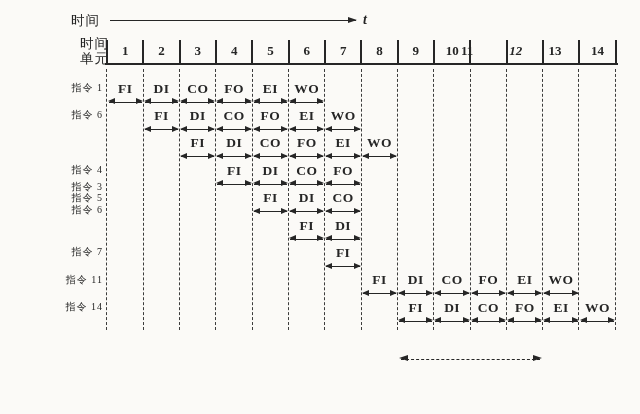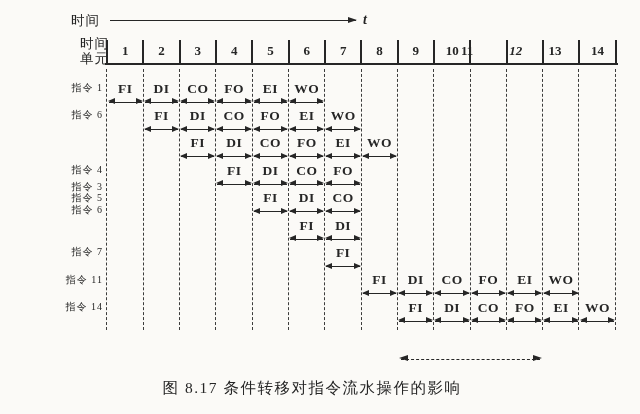--- a/index.html
+++ b/index.html
@@ -218,14 +218,13 @@
         <div class="harrow" style="position: absolute; left: 508.13px; top: 320.7px; width: 33.33px;"></div>
         <div class="stage-label" style="position: absolute; left: 542.96px; top: 299.7px; width: 36.33px;">EI</div>
         <div class="harrow" style="position: absolute; left: 544.46px; top: 320.7px; width: 33.33px;"></div>
         <div class="stage-label" style="position: absolute; left: 579.29px; top: 299.7px; width: 36.33px;">WO</div>
         <div class="harrow" style="position: absolute; left: 580.79px; top: 320.7px; width: 33.33px;"></div>
       </div>
     </div>
 
   <div class="abs dasharrow" id="loss-arrow" style="top: 359px; left: 400.64px; width: 139.32px;"></div>
 
-  <div class="abs caption" style="left:0;top:378px;width:624px;">图 8.17  条件转移对指令流水操作的影响</div>
 </div>
 
 </body></html>

